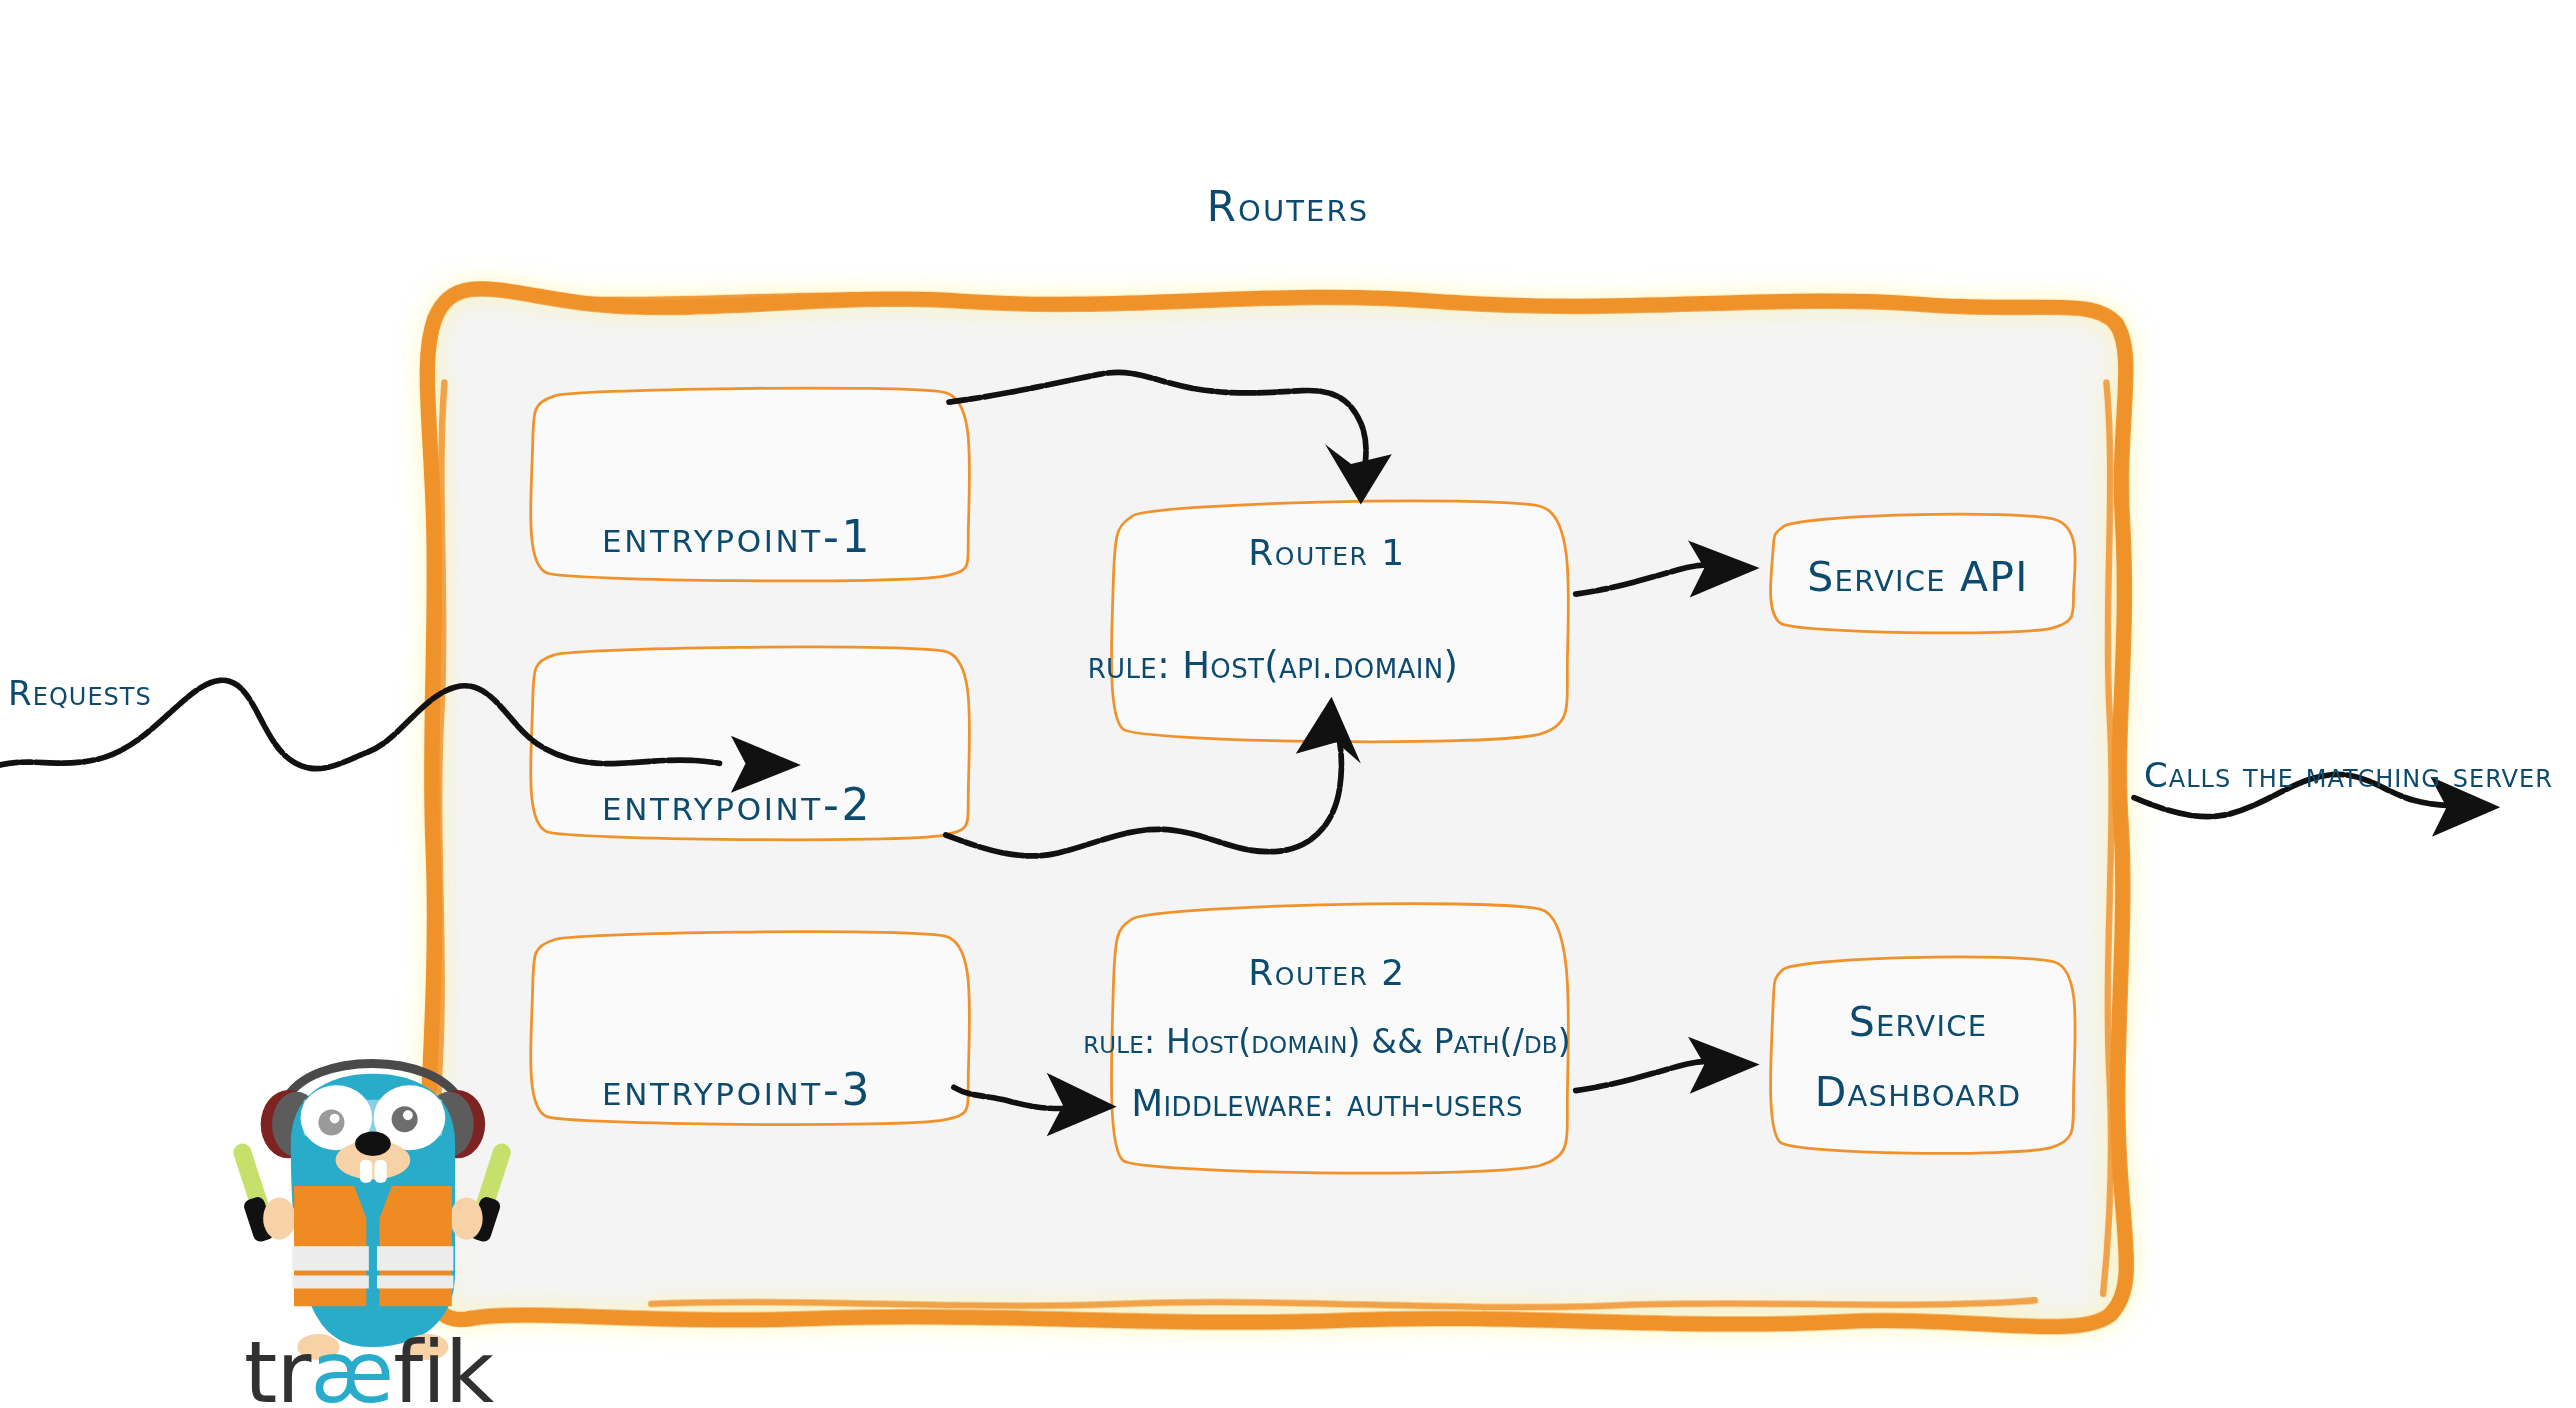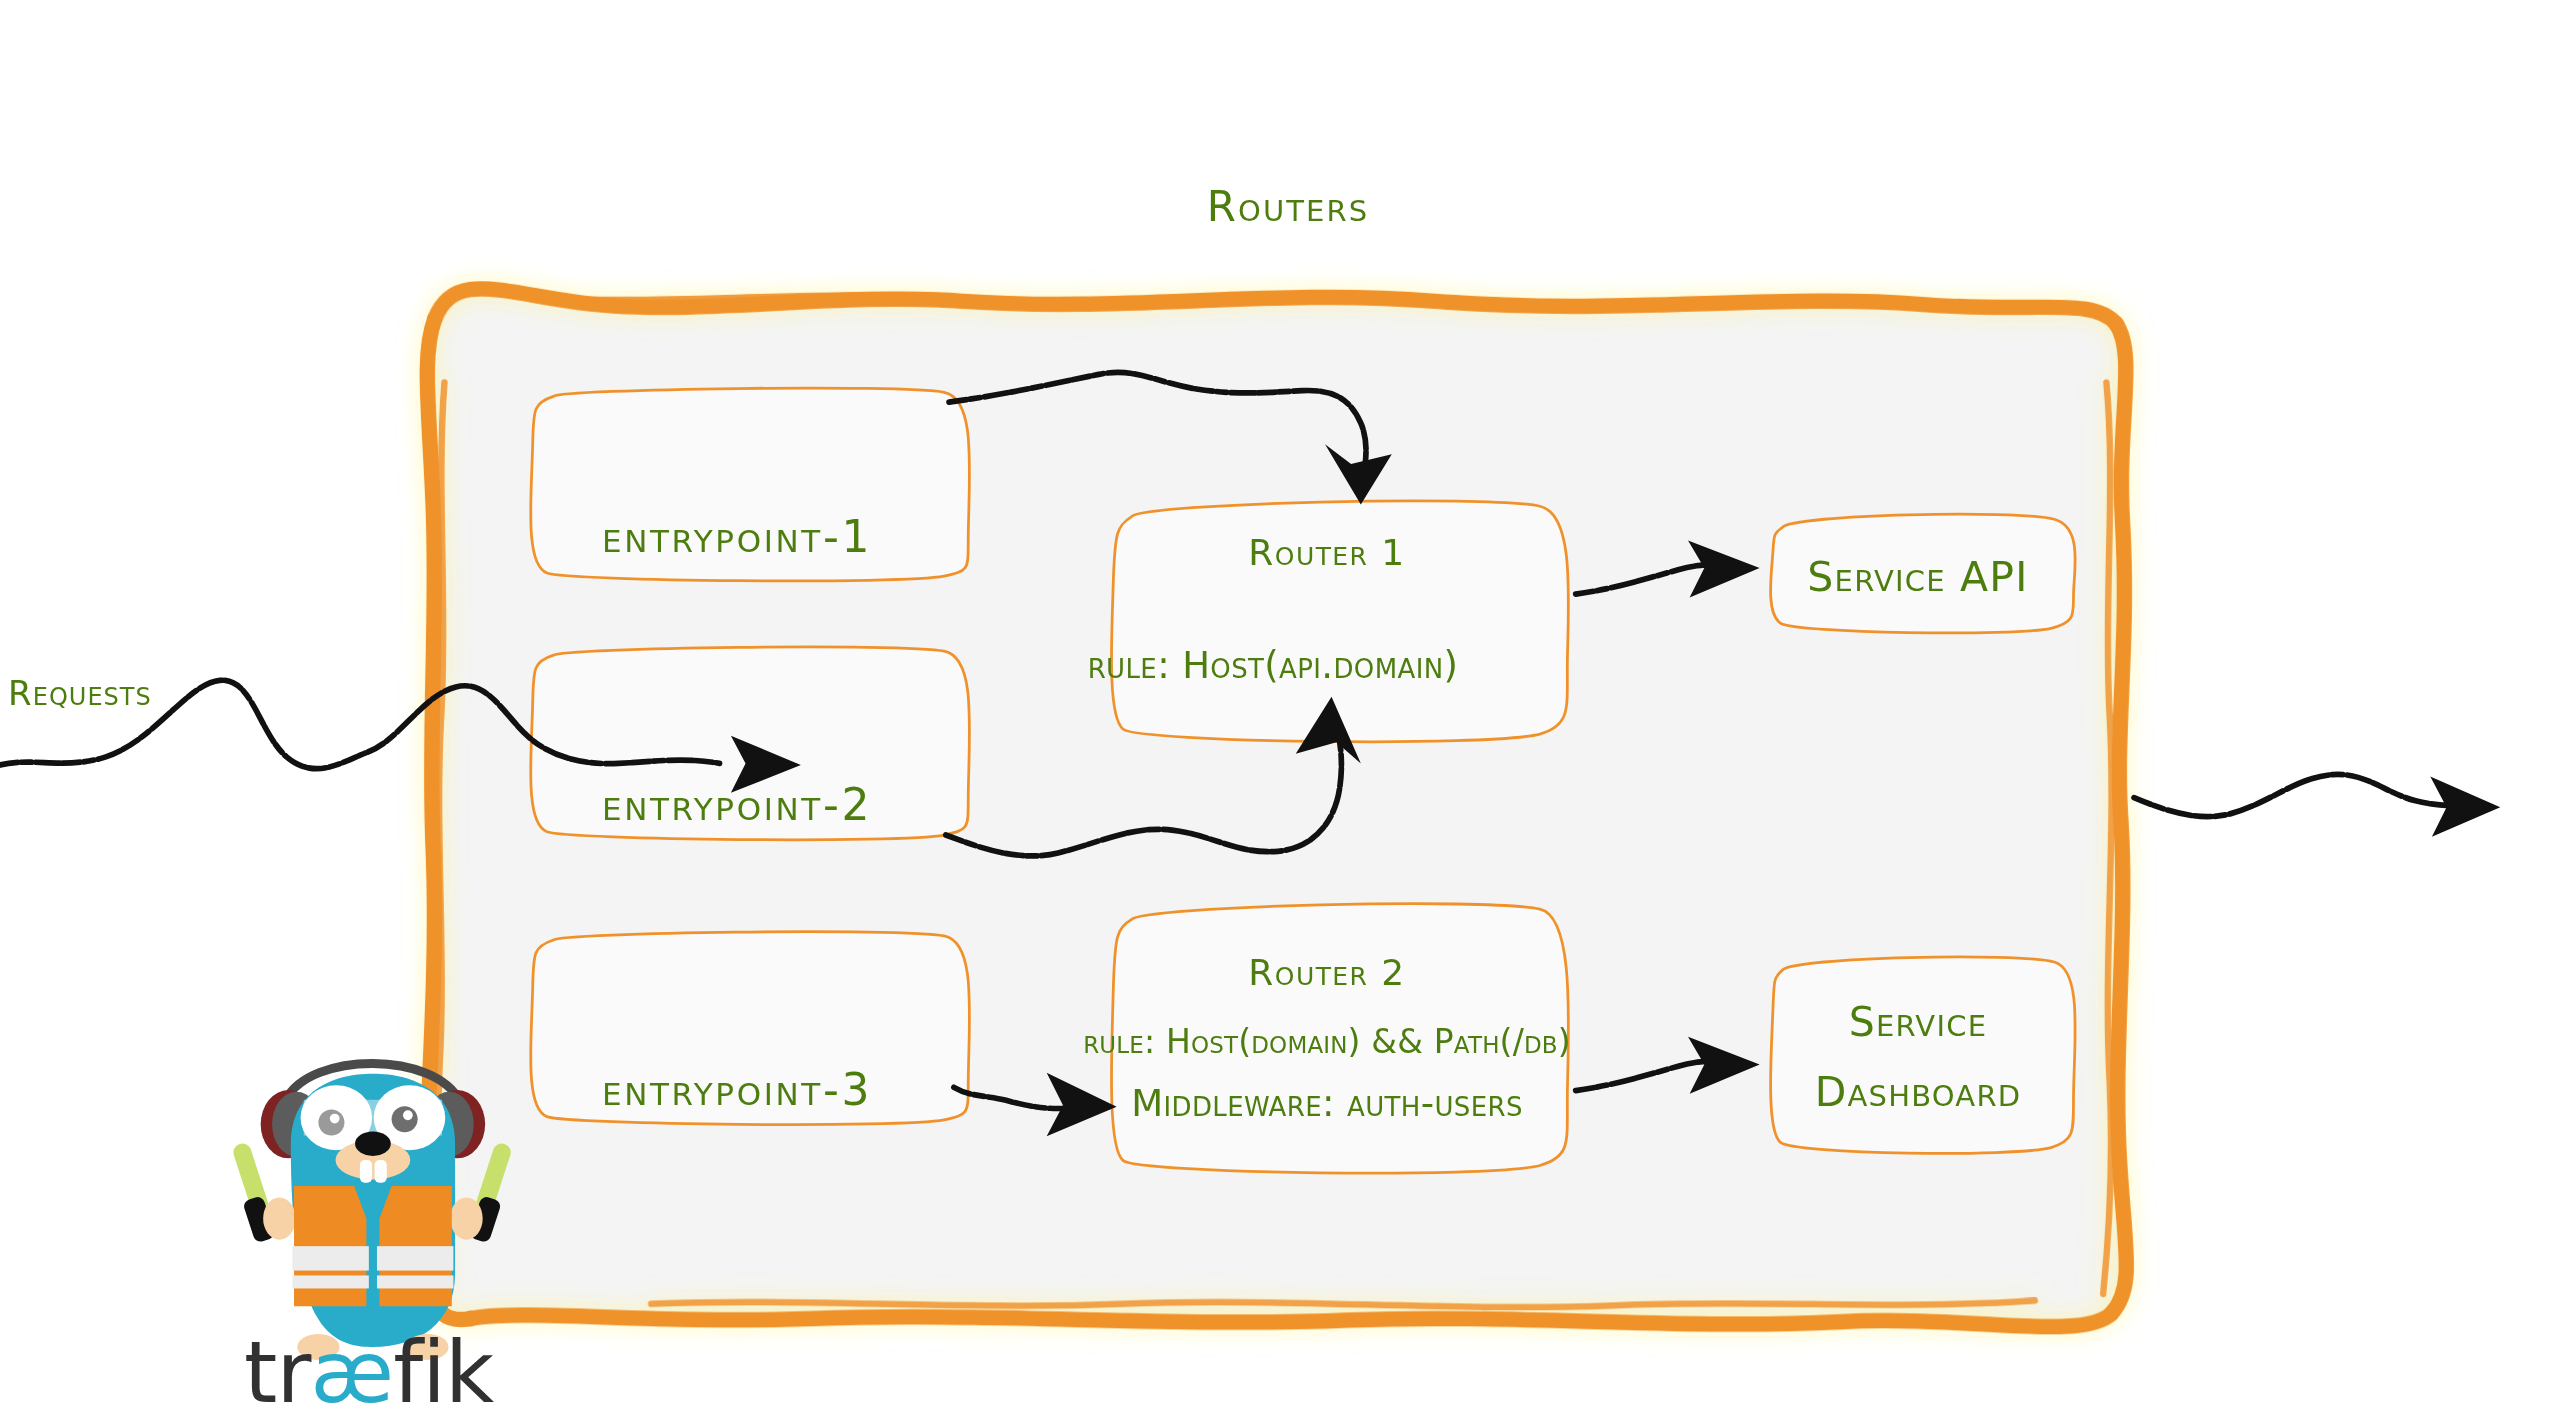--- a/index.html
+++ b/index.html
@@ -19,21 +19,21 @@
     position: absolute;
     inset: 0;
     width: 2576px;
     height: 1408px;
   }
   
   .hand {
     font-family: "DejaVu Sans", sans-serif;
     font-variant: small-caps;
     font-weight: 400;
-    color: #4d7c0f;
+    color: #0c4a6e;
     letter-spacing: 0.02em;
     white-space: nowrap;
     line-height: 1.12;
   }
   .txt {
     position: absolute;
     transform: translate(-50%, -50%);
     text-align: center;
   }
   .txt-left {
@@ -204,20 +204,21 @@
   <div class="txt hand router-rule-sm" style="left:1327px; top:1042px;">rule: Host(domain) &amp;&amp; Path(/db)</div>
 
   <div class="txt hand svc-label" style="left:1918px; top:578px;">Service API</div>
 
   <div class="box-text-wrap" style="left:1918px; top:1058px;">
     <div class="hand svc-label">Service</div>
     <div class="hand svc-label" style="margin-top:24.4px;">Dashboard</div>
   </div>
 
   <div class="txt-left hand side-label" style="left:8.1px; top:693px;">Requests</div>
+  <div class="txt-left hand side-label" style="left:2144px; top:775px;">Calls the matching server</div>
 
   <svg id="traefik-logo" viewBox="0 0 345 455" xmlns="http://www.w3.org/2000/svg">
 
     <g>
       <rect x="12" y="128" width="22" height="90" rx="11" fill="#C6E06B" transform="rotate(-18 23 173)"></rect>
       <rect x="310" y="128" width="22" height="90" rx="11" fill="#C6E06B" transform="rotate(18 321 173)"></rect>
       <rect x="20" y="196" width="26" height="54" rx="9" fill="#111111" transform="rotate(-18 33 223)"></rect>
       <rect x="298" y="196" width="26" height="54" rx="9" fill="#111111" transform="rotate(18 311 223)"></rect>
     </g>
 

